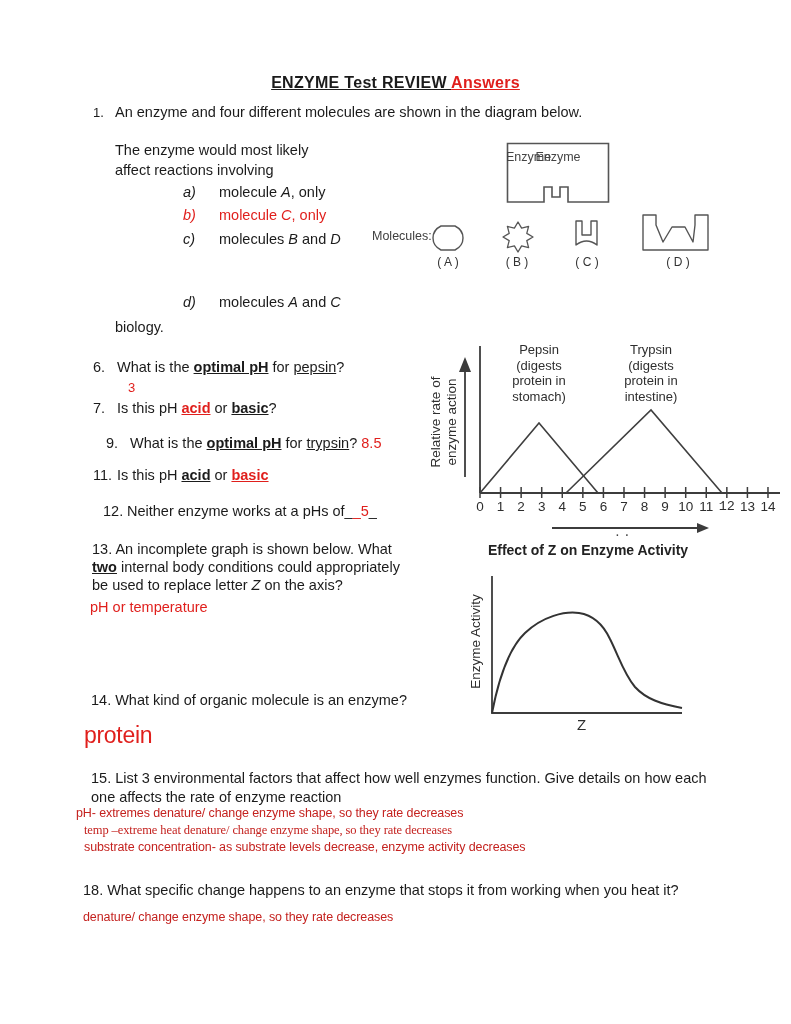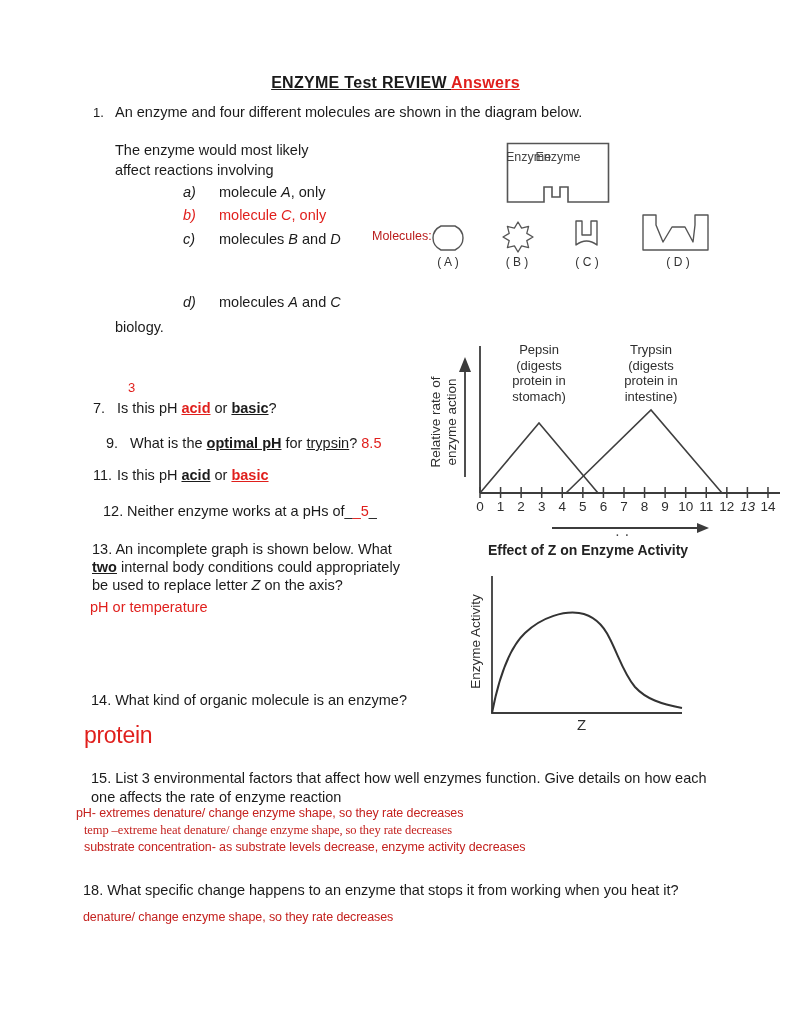--- a/index.html
+++ b/index.html
@@ -49,21 +49,21 @@
   </div>
   <div class="abs" style="left:183px;top:260px;margin-top:34px;">
     <span class="optletter">d)</span><span>molecules </span><span class="it">A</span><span> and </span><span class="it">C</span>
   </div>
 
   <svg class="abs" style="left:506px;top:142px;" width="104" height="62" viewBox="0 0 104 62">
     <path d="M1.5,1.5 H102.5 V60 H62 V45 H54 V55 H46 V45 H38 V60 H1.5 Z" fill="none" stroke="#555" stroke-width="1.6"></path>
   </svg>
   <div class="abs" style="left:506px;top:150px;width:104px;font-size:12.5px;color:#444;" style2="">Enzyme</div>
 
-  <div class="abs" style="left:372px;top:229px;font-size:12.5px;color:#b91c1c;">Molecules:</div>
+  <div class="abs" style="left:372px;top:229px;font-size:12.5px;color:#404040;">Molecules:</div>
 
   <svg class="abs" style="left:432px;top:225px;" width="32" height="26" viewBox="0 0 32 26">
     <path d="M9,1 H23 Q31,5 31,13 Q31,21 23,25 H9 Q1,21 1,13 Q1,5 9,1 Z" fill="none" stroke="#555" stroke-width="1.4"></path>
   </svg>
 
   <svg class="abs" style="left:502px;top:221px;" width="32" height="32" viewBox="0 0 32 32">
     <path d="M16,1 L19.6,7.2 L26.6,5.4 L24.8,12.4 L31,16 L24.8,19.6 L26.6,26.6 L19.6,24.8 L16,31 L12.4,24.8 L5.4,26.6 L7.2,19.6 L1,16 L7.2,12.4 L5.4,5.4 L12.4,7.2 Z" fill="none" stroke="#555" stroke-width="1.3" stroke-linejoin="round"></path>
   </svg>
 
   <svg class="abs" style="left:574px;top:218px;" width="25" height="33" viewBox="0 0 25 33">
@@ -74,20 +74,23 @@
     <path d="M1,36 L1,1 L14,1 L14,11 L21,28 L30,13 L43,13 L51,28 L53,11 L53,1 L66,1 L66,36 Z" fill="none" stroke="#555" stroke-width="1.4" stroke-linejoin="round"></path>
   </svg>
 
   <div class="abs center" style="left:418px;top:255px;width:60px;font-size:12px;color:#333;">( A )</div>
   <div class="abs center" style="left:487px;top:255px;width:60px;font-size:12px;color:#333;">( B )</div>
   <div class="abs center" style="left:557px;top:255px;width:60px;font-size:12px;color:#333;">( C )</div>
   <div class="abs center" style="left:648px;top:255px;width:60px;font-size:12px;color:#333;">( D )</div>
 
   <div class="abs" style="left:115px;top:319px;">biology.</div>
 
+  <div class="abs" style="left:93px;top:359px;">
+    <span class="num">6.</span><span>What is the </span><span class="bu">optimal pH</span><span> for </span><span class="u">pepsin</span><span>?</span>
+  </div>
   <div class="abs red" style="left:128px;top:380px;font-size:13px;">3</div>
 
   <div class="abs" style="left:93px;top:400px;">
     <span class="num">7.</span><span>Is this pH </span><span class="bu red">acid</span><span> or </span><span class="bu">basic</span><span>?</span>
   </div>
 
   <div class="abs" style="left:93px;top:435px;margin-left:13px;">
     <span class="num">9.</span><span>What is the </span><span class="bu">optimal pH</span><span> for </span><span class="u">trypsin</span><span>?</span><span class="red"> 8.5</span>
   </div>
 
@@ -150,22 +153,22 @@
       <span class="ticknum" style="left: 96.14px;">2</span>
       <span class="ticknum" style="left: 116.71px;">3</span>
       <span class="ticknum" style="left: 137.28px;">4</span>
       <span class="ticknum" style="left: 157.85px;">5</span>
       <span class="ticknum" style="left: 178.42px;">6</span>
       <span class="ticknum" style="left: 198.99px;">7</span>
       <span class="ticknum" style="left: 219.56px;">8</span>
       <span class="ticknum" style="left: 240.13px;">9</span>
       <span class="ticknum" style="left: 260.7px;">10</span>
       <span class="ticknum" style="left: 281.27px;">11</span>
-      <span class="ticknum" style="left: 301.84px;">12</span>
-      <span class="ticknum" style="left: 322.41px; font-style: italic;">13</span>
+      <span class="ticknum" style="left: 301.84px; font-family: Liberation Mono, monospace;">12</span>
+      <span class="ticknum" style="left: 322.41px;">13</span>
       <span class="ticknum" style="left: 342.98px;">14</span>
     </div>
   <div class="abs" style="left:616px;top:527px;font-size:10px;font-weight:bold;letter-spacing:2px;color:#444;">. .</div>
 
   <div class="abs" style="left:92px;top:541px;">
     <span>13. </span><span>An incomplete graph is shown below. What</span>
   </div>
   <div class="abs" style="left:92px;top:577px;">
     <span>be used to replace letter </span><span class="it">Z</span><span> on the axis?</span>
   </div>

